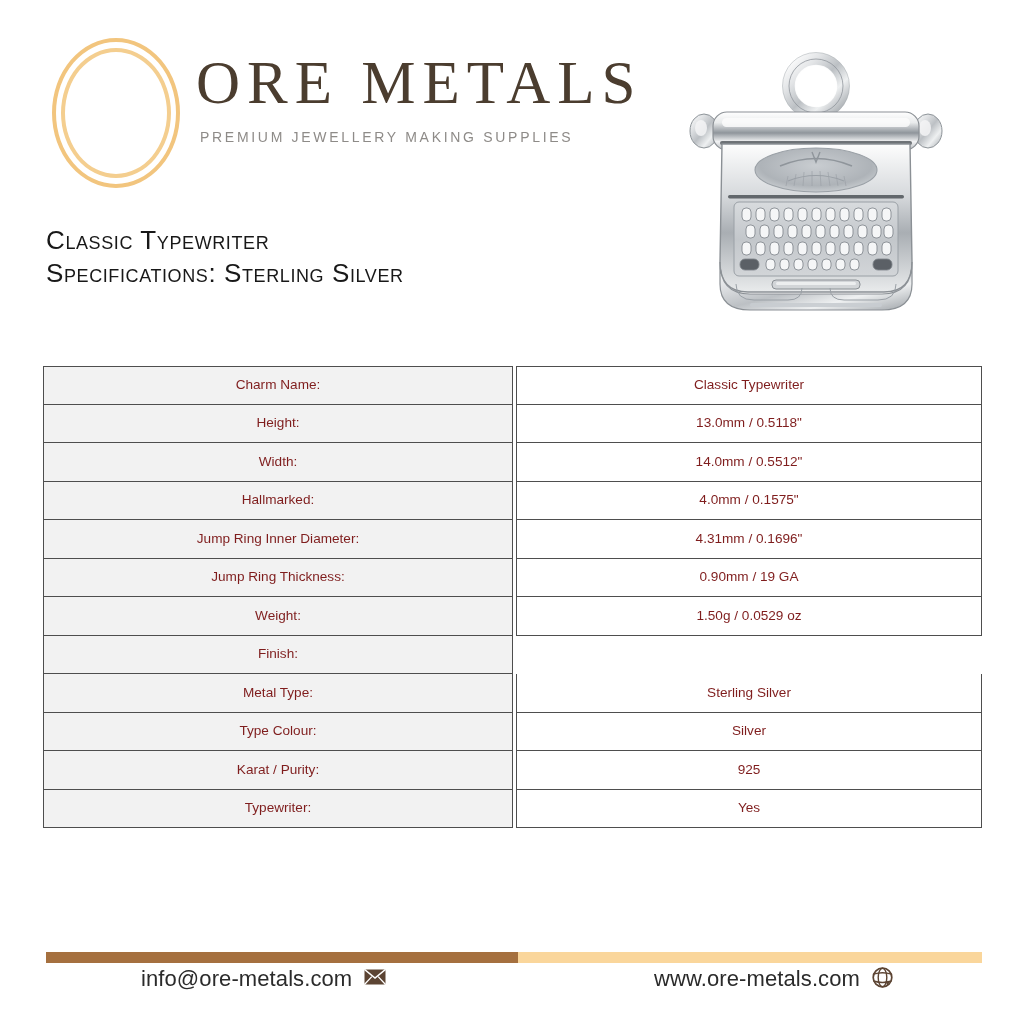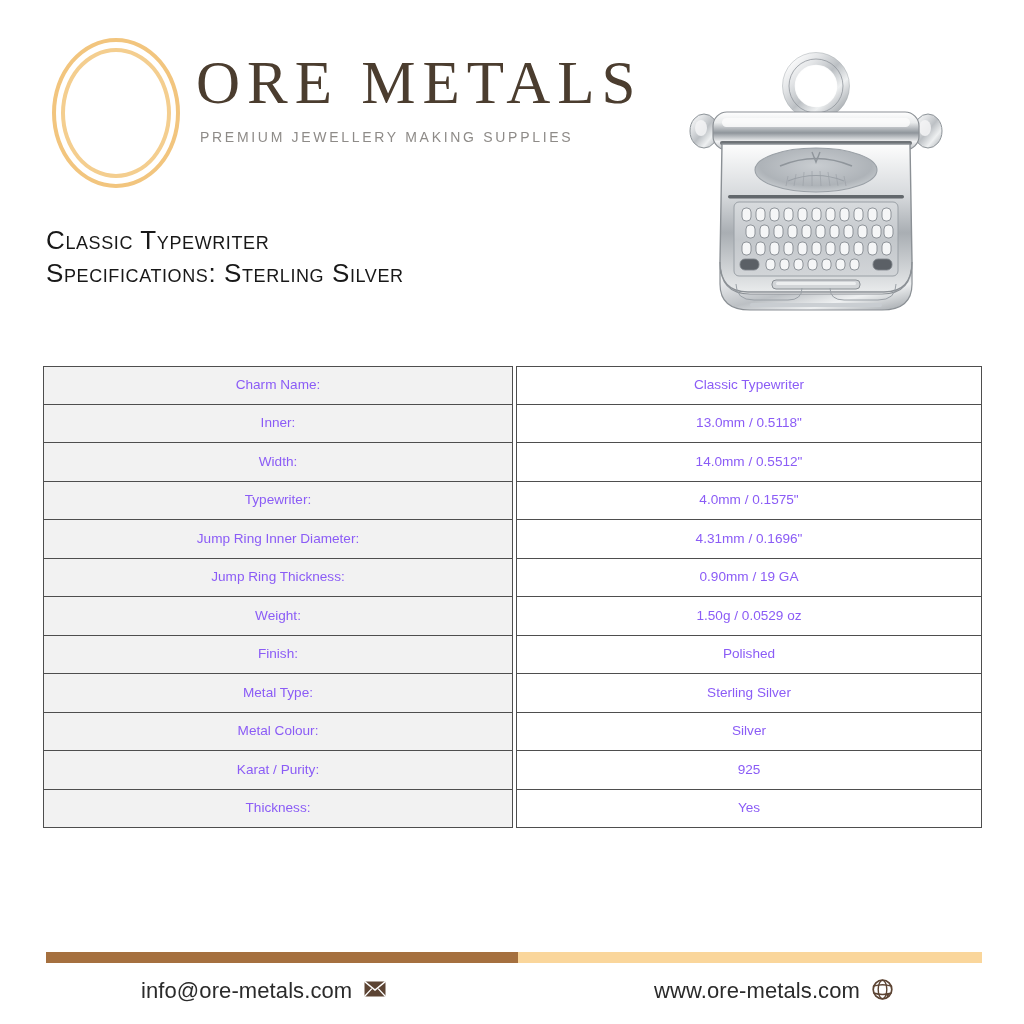--- a/index.html
+++ b/index.html
@@ -115,21 +115,21 @@
   .spec-row {
     display: flex;
     width: 100%;
     height: 38.5px;
   }
   .cell {
     display: flex;
     align-items: center;
     justify-content: center;
     font-size: 13.6px;
-    color: #8b5cf6;
+    color: #7f1d1d;
     line-height: 1;
     border-top: 1.6px solid #4e4e4e;
     border-bottom: 1.6px solid #4e4e4e;
   }
   .cell-label {
     width: 470px;
     background: #f2f2f2;
     border-left: 1.6px solid #4e4e4e;
     border-right: 1.6px solid #4e4e4e;
   }
@@ -164,21 +164,20 @@
     top: 960px;
     width: 936px;
     height: 48px;
   }
   .footer-item {
     position: absolute;
     display: flex;
     align-items: center;
     gap: 12px;
     top: 4px;
-    margin-top: 12px;
   }
   .footer-item.email { left: 95px; }
   .footer-item.web   { left: 608px; }
   .footer-text {
     font-size: 22px;
     color: #2b2b2b;
     line-height: 30px;
     letter-spacing: 0.1px;
     white-space: nowrap;
   }
@@ -339,81 +338,80 @@
   <div class="spec-table">
 
     <div class="spec-row">
       <div class="cell cell-label">Charm Name:</div>
       <div class="cell cell-gap"></div>
       <div class="cell cell-value">Classic Typewriter</div>
     </div>
 
 
     <div class="spec-row">
-      <div class="cell cell-label">Inner:</div>
+      <div class="cell cell-label">Height:</div>
       <div class="cell cell-gap"></div>
       <div class="cell cell-value">13.0mm / 0.5118"</div>
     </div>
 
     <div class="spec-row">
       <div class="cell cell-label">Width:</div>
       <div class="cell cell-gap"></div>
       <div class="cell cell-value">14.0mm / 0.5512"</div>
     </div>
 
     <div class="spec-row">
+      <div class="cell cell-label">Hallmarked:</div>
+      <div class="cell cell-gap"></div>
+      <div class="cell cell-value">4.0mm / 0.1575"</div>
+    </div>
+
+    <div class="spec-row">
+      <div class="cell cell-label">Jump Ring Inner Diameter:</div>
+      <div class="cell cell-gap"></div>
+      <div class="cell cell-value">4.31mm / 0.1696"</div>
+    </div>
+
+    <div class="spec-row">
+      <div class="cell cell-label">Jump Ring Thickness:</div>
+      <div class="cell cell-gap"></div>
+      <div class="cell cell-value">0.90mm / 19 GA</div>
+    </div>
+
+    <div class="spec-row">
+      <div class="cell cell-label">Weight:</div>
+      <div class="cell cell-gap"></div>
+      <div class="cell cell-value">1.50g / 0.0529 oz</div>
+    </div>
+
+    <div class="spec-row">
+      <div class="cell cell-label">Finish:</div>
+      <div class="cell cell-gap"></div>
+    </div>
+
+    <div class="spec-row">
+      <div class="cell cell-label">Metal Type:</div>
+      <div class="cell cell-gap"></div>
+      <div class="cell cell-value">Sterling Silver</div>
+    </div>
+
+    <div class="spec-row">
+      <div class="cell cell-label">Type Colour:</div>
+      <div class="cell cell-gap"></div>
+      <div class="cell cell-value">Silver</div>
+    </div>
+
+    <div class="spec-row">
+      <div class="cell cell-label">Karat / Purity:</div>
+      <div class="cell cell-gap"></div>
+      <div class="cell cell-value">925</div>
+    </div>
+
+    <div class="spec-row">
       <div class="cell cell-label">Typewriter:</div>
-      <div class="cell cell-gap"></div>
-      <div class="cell cell-value">4.0mm / 0.1575"</div>
-    </div>
-
-    <div class="spec-row">
-      <div class="cell cell-label">Jump Ring Inner Diameter:</div>
-      <div class="cell cell-gap"></div>
-      <div class="cell cell-value">4.31mm / 0.1696"</div>
-    </div>
-
-    <div class="spec-row">
-      <div class="cell cell-label">Jump Ring Thickness:</div>
-      <div class="cell cell-gap"></div>
-      <div class="cell cell-value">0.90mm / 19 GA</div>
-    </div>
-
-    <div class="spec-row">
-      <div class="cell cell-label">Weight:</div>
-      <div class="cell cell-gap"></div>
-      <div class="cell cell-value">1.50g / 0.0529 oz</div>
-    </div>
-
-    <div class="spec-row">
-      <div class="cell cell-label">Finish:</div>
-      <div class="cell cell-gap"></div>
-      <div class="cell cell-value">Polished</div>
-    </div>
-
-    <div class="spec-row">
-      <div class="cell cell-label">Metal Type:</div>
-      <div class="cell cell-gap"></div>
-      <div class="cell cell-value">Sterling Silver</div>
-    </div>
-
-    <div class="spec-row">
-      <div class="cell cell-label">Metal Colour:</div>
-      <div class="cell cell-gap"></div>
-      <div class="cell cell-value">Silver</div>
-    </div>
-
-    <div class="spec-row">
-      <div class="cell cell-label">Karat / Purity:</div>
-      <div class="cell cell-gap"></div>
-      <div class="cell cell-value">925</div>
-    </div>
-
-    <div class="spec-row">
-      <div class="cell cell-label">Thickness:</div>
       <div class="cell cell-gap"></div>
       <div class="cell cell-value">Yes</div>
     </div>
 
 
   </div>
 
   <div class="footer-bar">
     <div class="bar-dark"></div>
     <div class="bar-light"></div>

